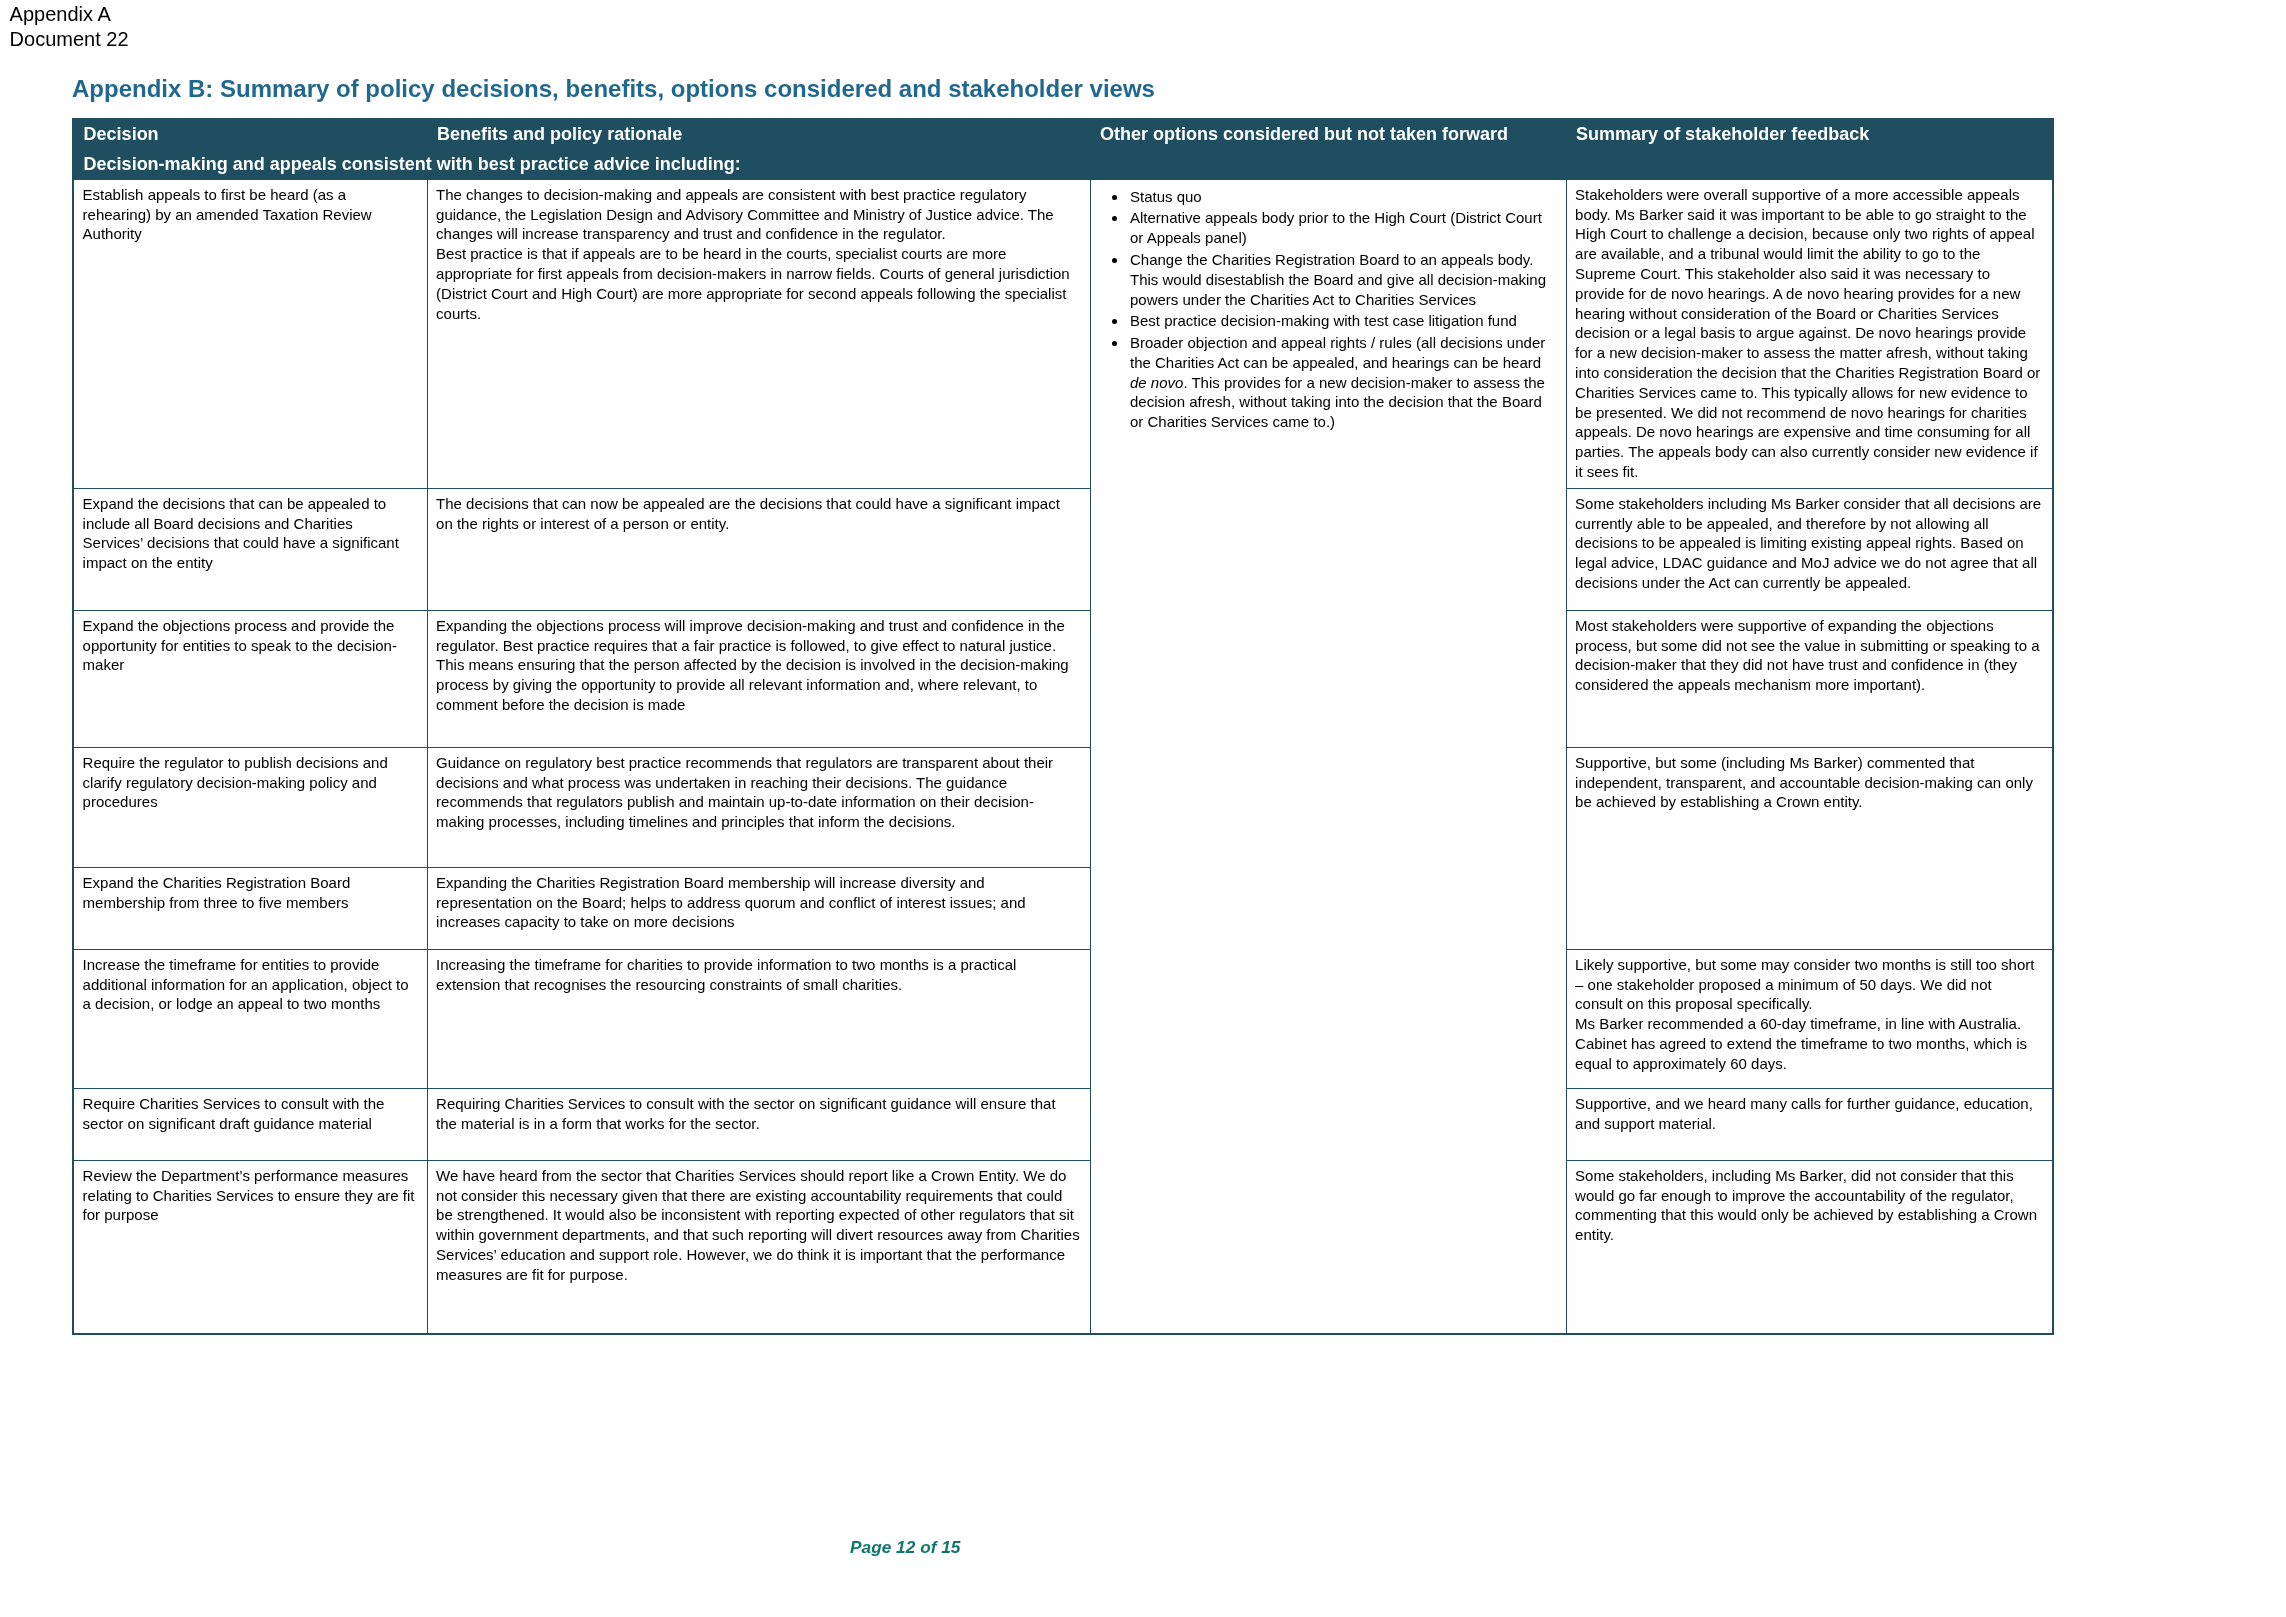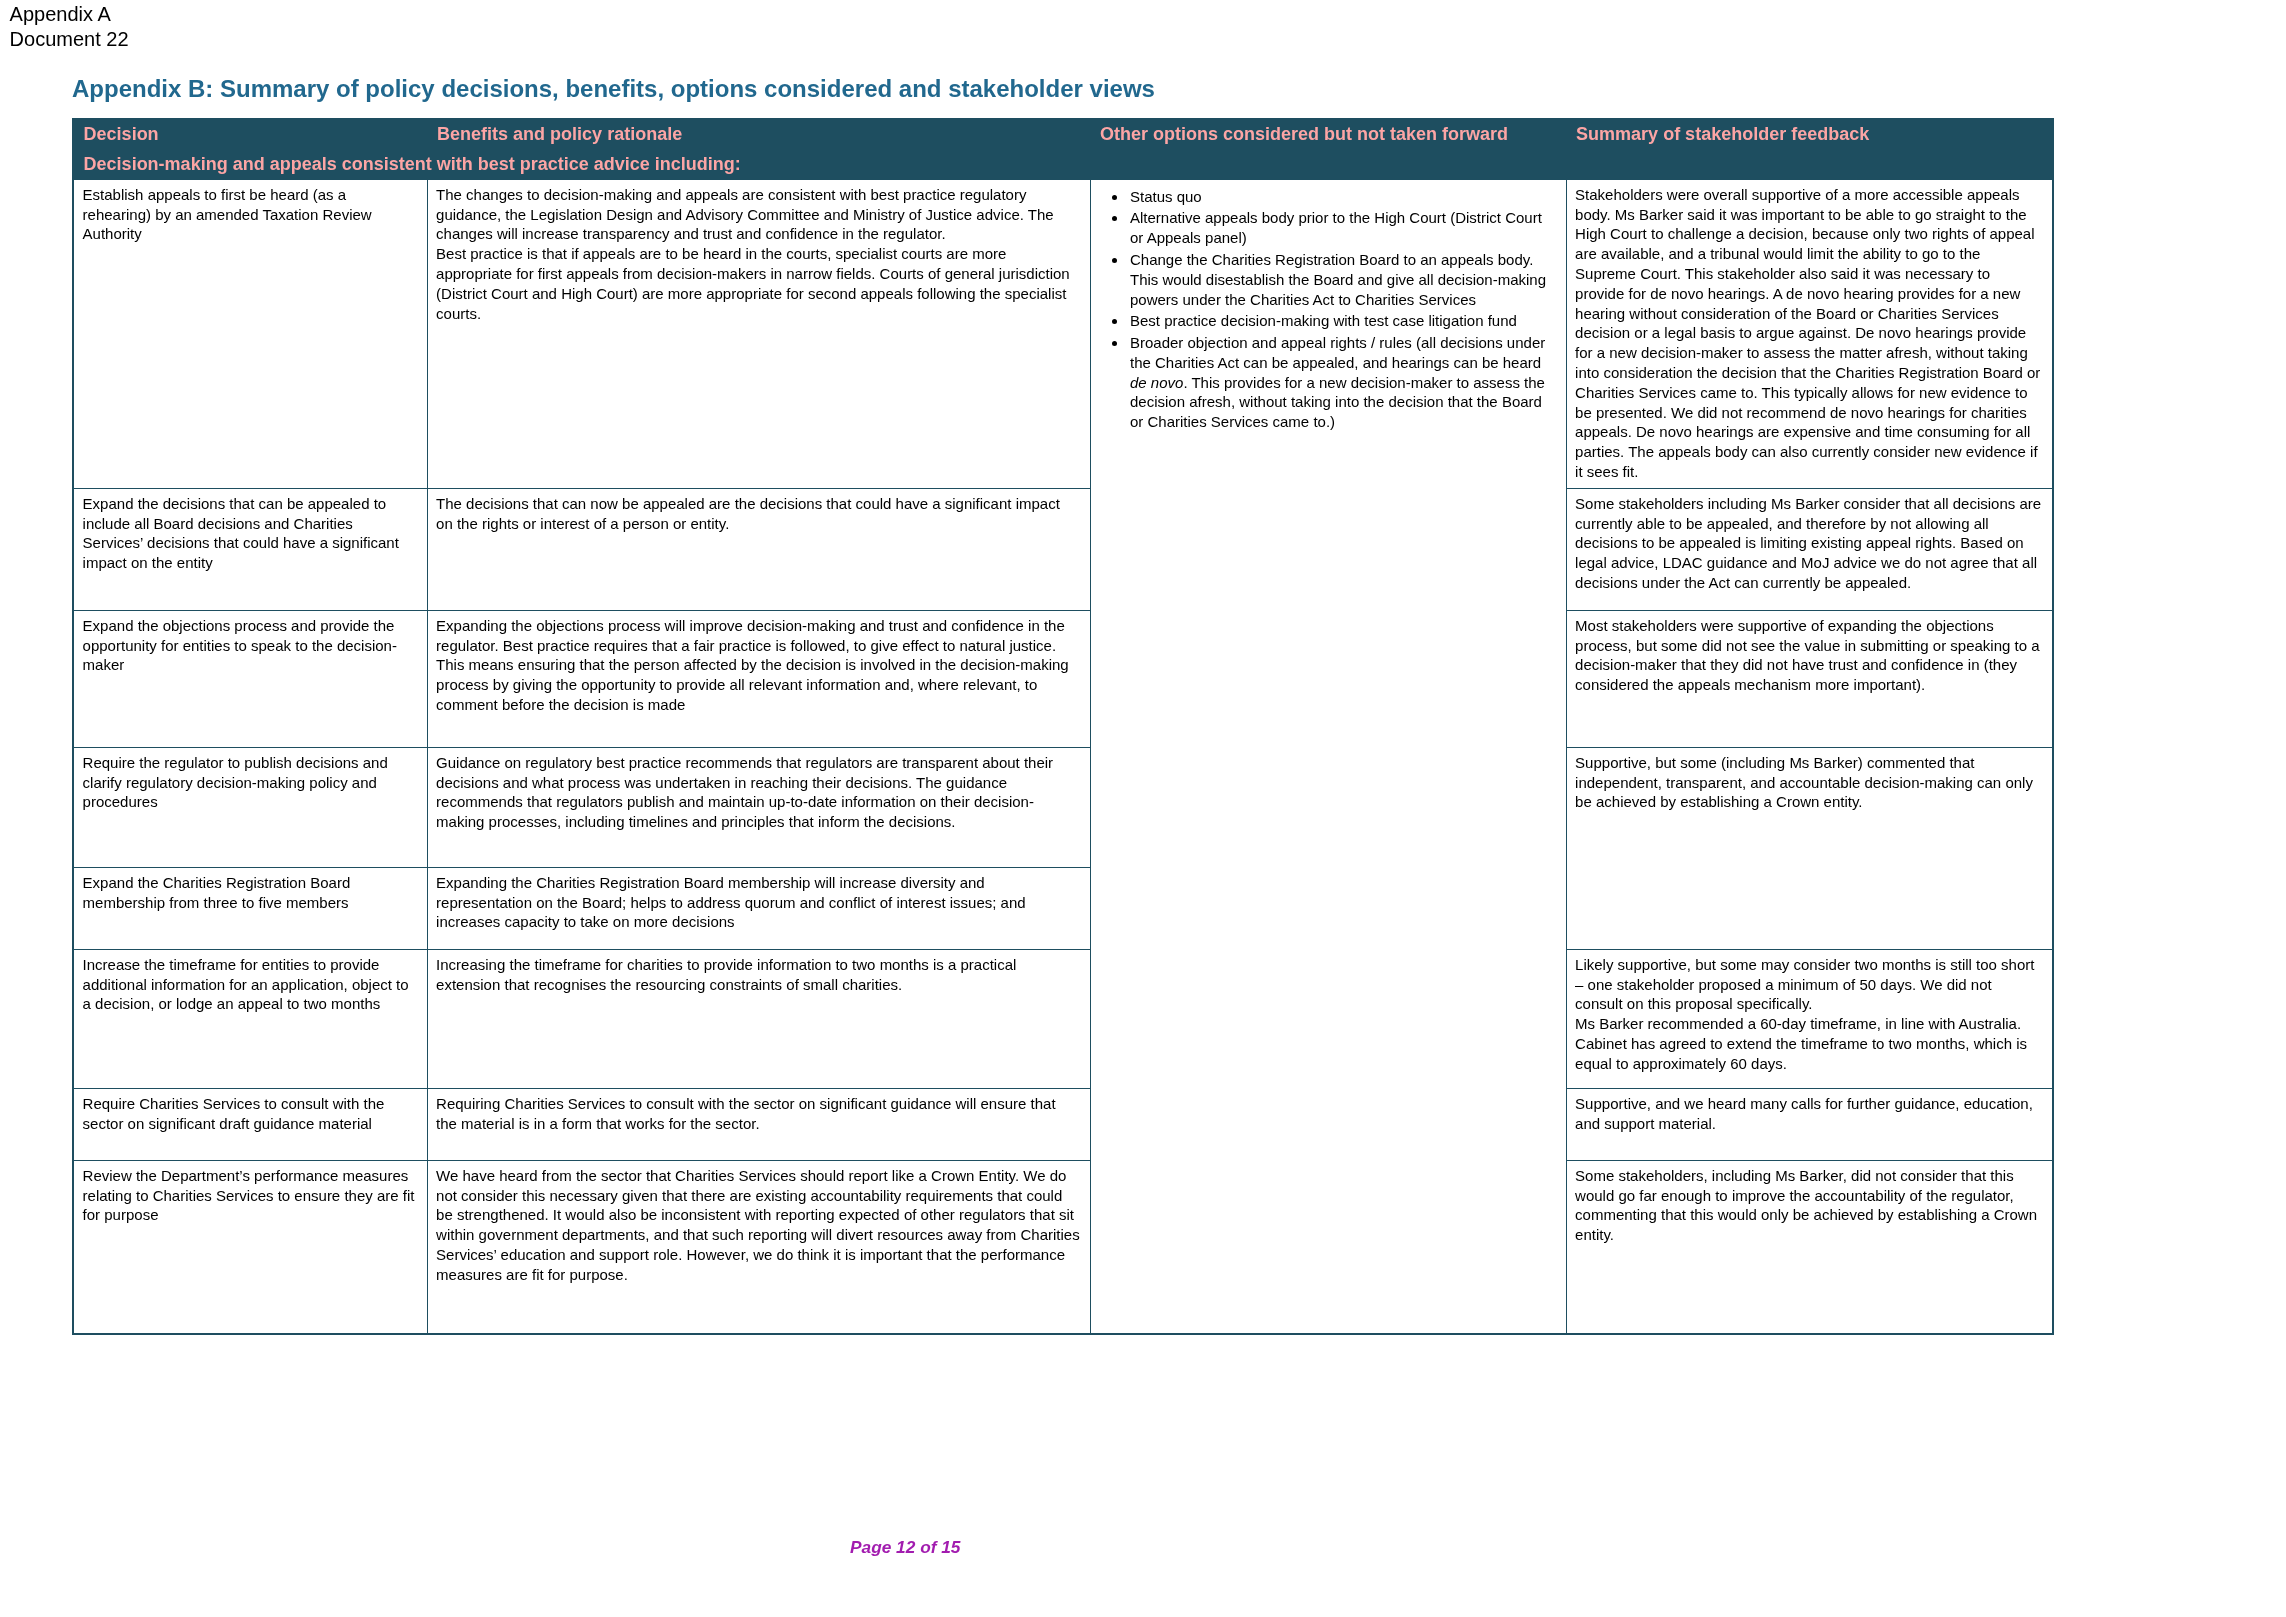--- a/index.html
+++ b/index.html
@@ -45,21 +45,21 @@
     border:2.9px solid var(--border);
   }
   table.policy th,
   table.policy td{
     border:1.9px solid var(--border);
     vertical-align:top;
     text-align:left;
   }
   thead th{
     background:var(--header-bg);
-    color:#fca5a5;
+    color:#ffffff;
     font-size:18px;
     font-weight:bold;
     padding:3.8px 9.6px;
   }
   thead tr.cols th + th{
     border-left:1.9px solid #ffffff;
   }
   thead th.subhead{
     border-top:1.9px solid #ffffff;
   }
@@ -79,21 +79,21 @@
     margin:0 0 1.9px 0;
     padding-left:1.9px;
   }
   .footer{
     position:absolute;
     left:850px;
     top:1537px;
     font-size:17.3px;
     font-style:italic;
     font-weight:600;
-    color:#a21caf;
+    color:#0f766e;
   }
 </style>
 </head>
 <body>
 
 <div class="corner">
   <div>Appendix A</div>
   <div>Document 22</div>
 </div>
 

